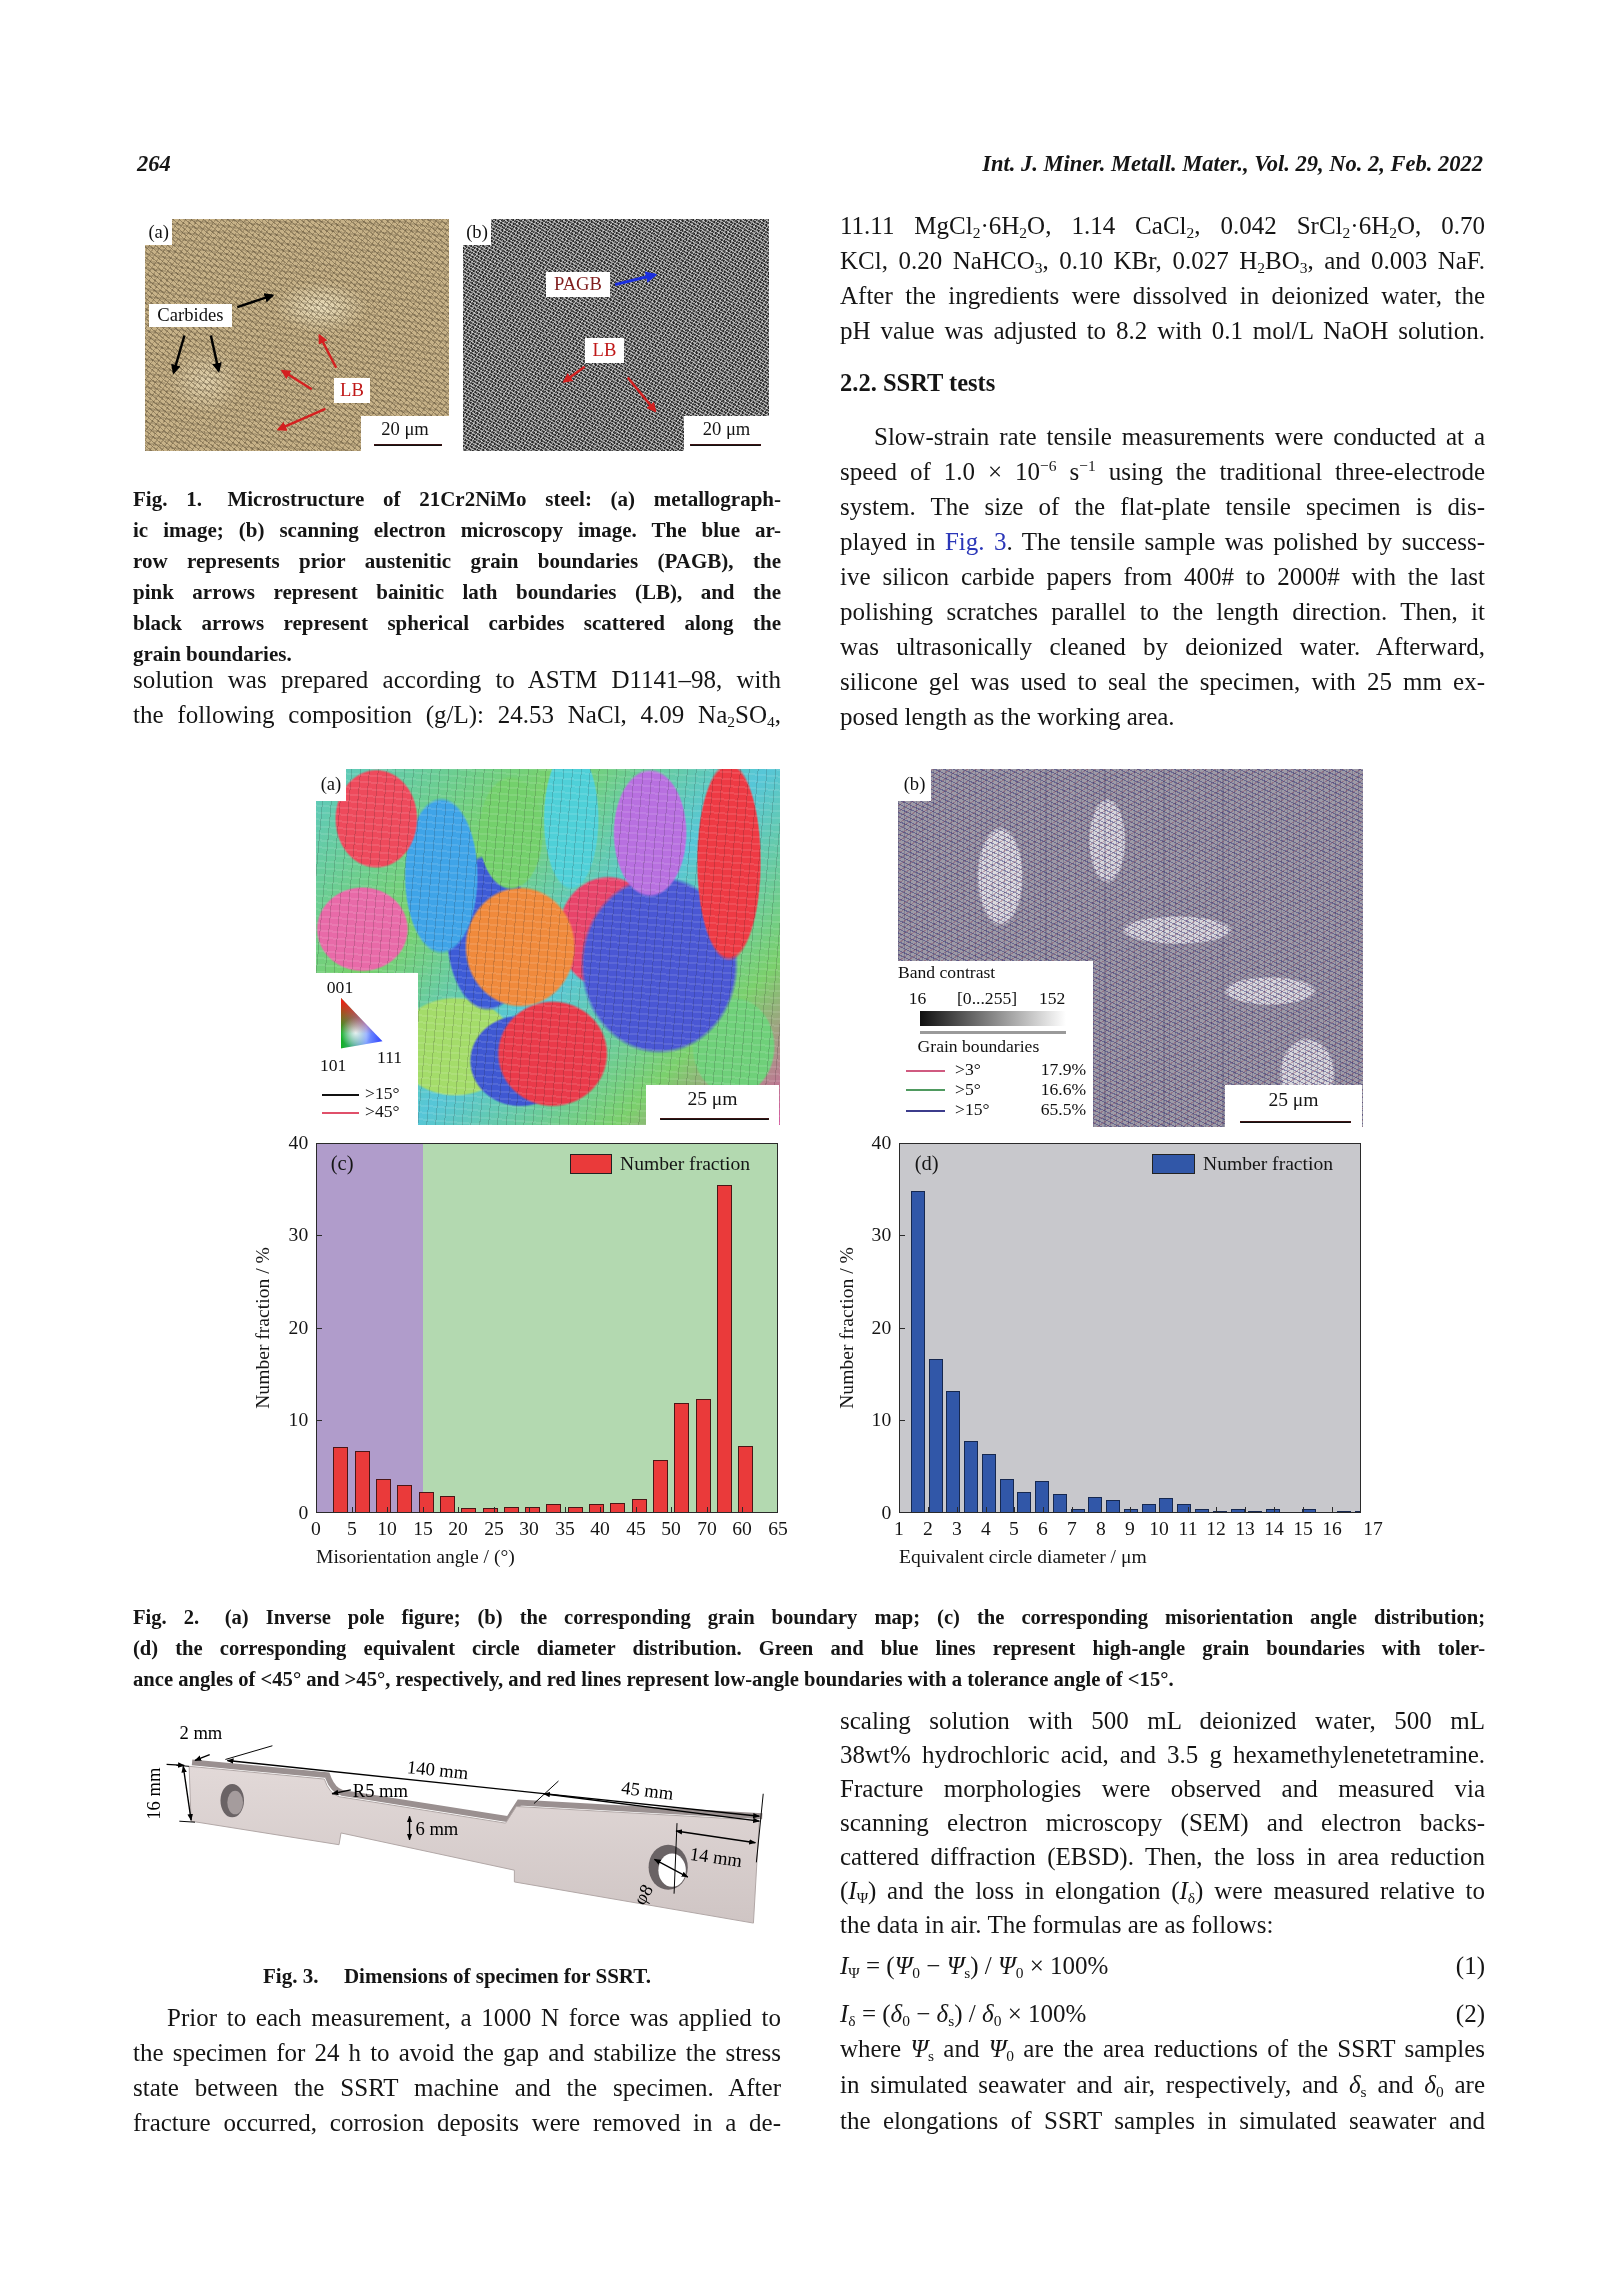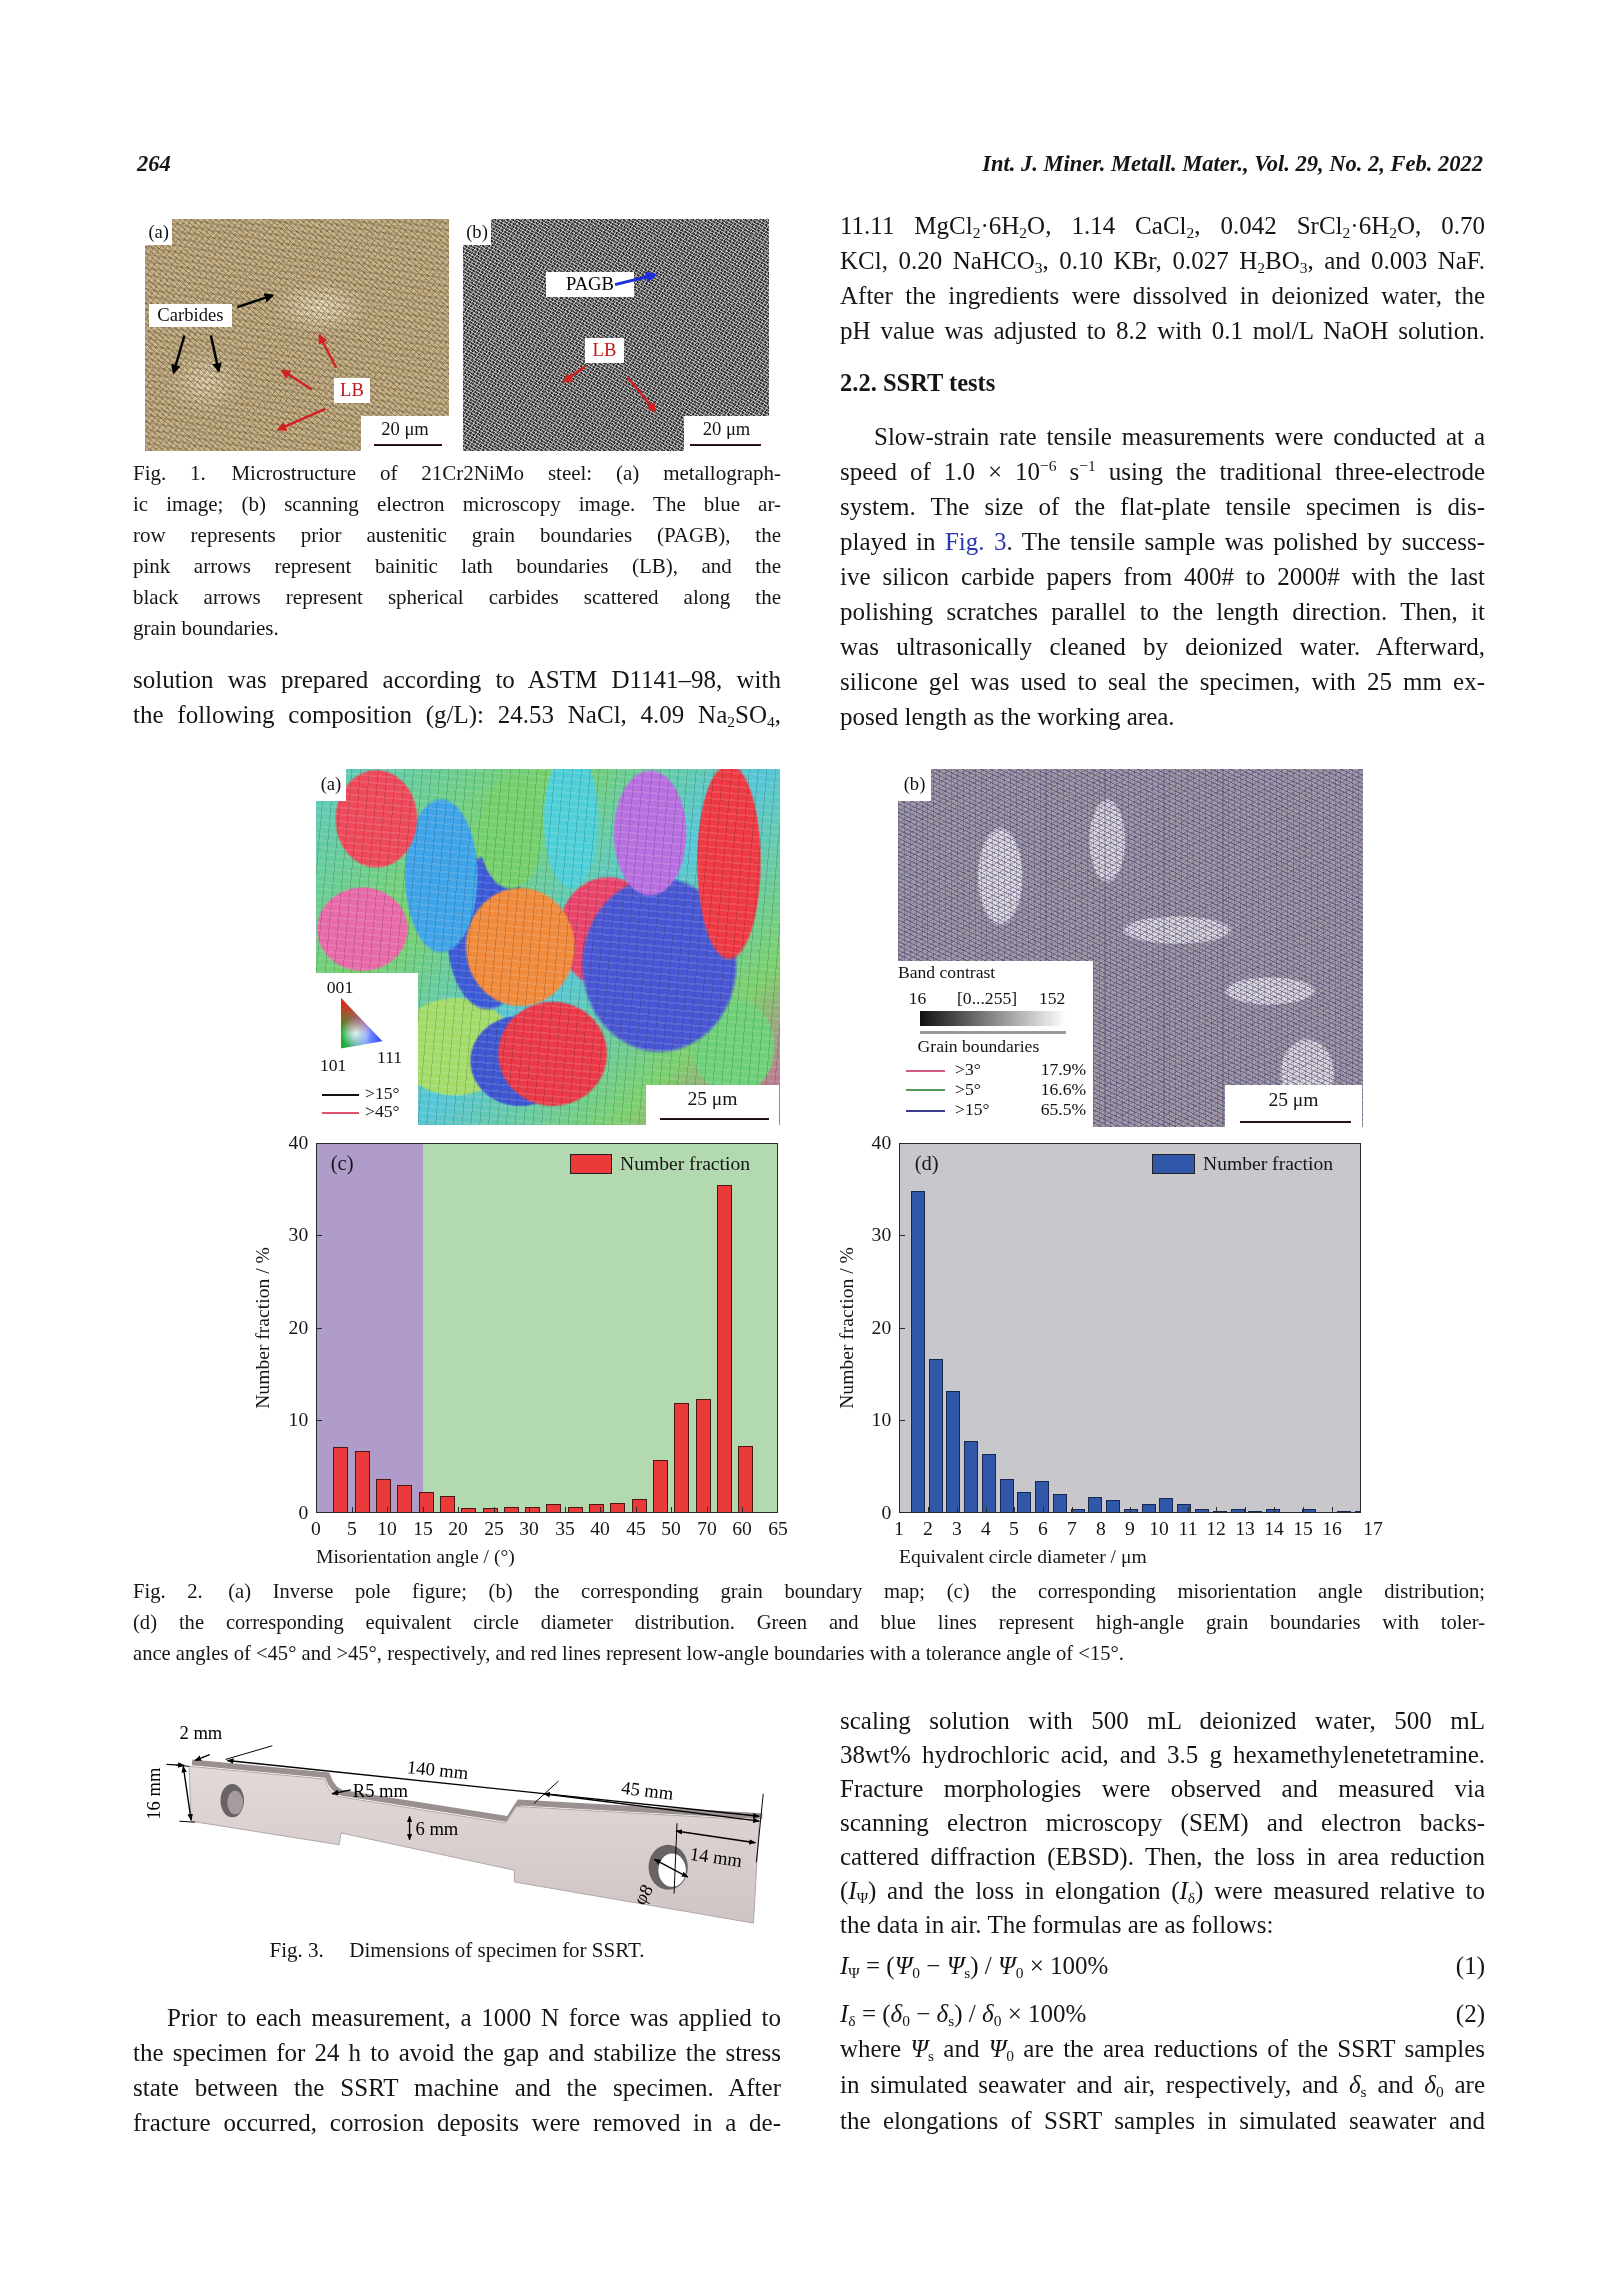--- a/index.html
+++ b/index.html
@@ -9,21 +9,21 @@
 .hdr{position:absolute;top:149px;font-weight:bold;font-style:italic;font-size:22.5px;line-height:29px;white-space:nowrap;}
 .para{position:absolute;font-size:25px;}
 .ln{display:block;height:35px;line-height:35px;text-align:justify;text-align-last:justify;overflow:hidden;}
 .ln.last{text-align-last:left;}
 .ln.indent{padding-left:34px;}
 .p3 .ln{height:34px;line-height:34px;}
 sub{font-size:0.62em;vertical-align:-0.28em;line-height:0;}
 sup{font-size:0.62em;vertical-align:0.55em;line-height:0;}
 .link{color:#2a36b8;text-decoration:none;cursor:pointer;}
 .heading{position:absolute;left:840px;top:365px;font-size:24.5px;font-weight:bold;line-height:35px;}
-.cap{position:absolute;font-weight:normal;font-size:21px;}
+.cap{position:absolute;font-weight:bold;font-size:21px;margin-top:26px;}
 .cap .ln{height:31px;line-height:31px;}
 .cap .lbl{margin-right:25.5px;}
 .cap2{font-size:20.6px;}
 .eq{position:absolute;left:840px;width:645px;height:35px;line-height:35px;font-size:25px;font-family:"Liberation Serif",serif;}
 .eq .num{position:absolute;right:0;top:0;}
 
 .micro{position:absolute;overflow:hidden;}
 .micro-a{background:
  repeating-linear-gradient(40deg,rgba(70,58,38,.38) 0 1px,transparent 1px 3.9px),
  repeating-linear-gradient(-55deg,rgba(95,78,50,.32) 0 1px,transparent 1px 4.9px),
@@ -133,21 +133,21 @@
       <line x1="184" y1="194" x2="136" y2="215" stroke="#d42020" stroke-width="2.5" marker-end="url(#ah-red)"></line>
     </svg>
     <div class="scale" style="left:216px;top:197px;width:88px;height:35px;">
       <div class="txt" style="top:2px;">20 μm</div>
       <div class="bar" style="left:12.7px;top:28px;width:68px;"></div>
     </div>
   </div>
 
   <div class="micro micro-b" style="left:463px;top:219px;width:306px;height:232px;">
     <div class="tag" style="left:0;top:0;width:28px;height:25.5px;line-height:25.5px;">(b)</div>
-    <div class="tag" style="left:83px;top:53px;width:88px;height:24.5px;line-height:24.5px;color:#000000;">PAGB</div>
+    <div class="tag" style="left:83px;top:53px;width:64px;height:24.5px;line-height:24.5px;color:#7f1d1d;">PAGB</div>
     <div class="tag" style="left:122px;top:119px;width:39px;height:24.5px;line-height:24.5px;color:#c01818;">LB</div>
     <svg class="overlay" width="306" height="232" viewBox="0 0 312 237">
       <line x1="155" y1="67" x2="196" y2="57" stroke="#1a2ee0" stroke-width="3" marker-end="url(#ah-blue)"></line>
       <line x1="124" y1="151" x2="103" y2="166" stroke="#d42020" stroke-width="2.5" marker-end="url(#ah-red)"></line>
       <line x1="168" y1="162" x2="196" y2="196" stroke="#d42020" stroke-width="2.5" marker-end="url(#ah-red)"></line>
     </svg>
     <div class="scale" style="left:221px;top:197px;width:85px;height:35px;">
       <div class="txt" style="top:2px;">20 μm</div>
       <div class="bar" style="left:5.9px;top:28px;width:71px;"></div>
     </div>

